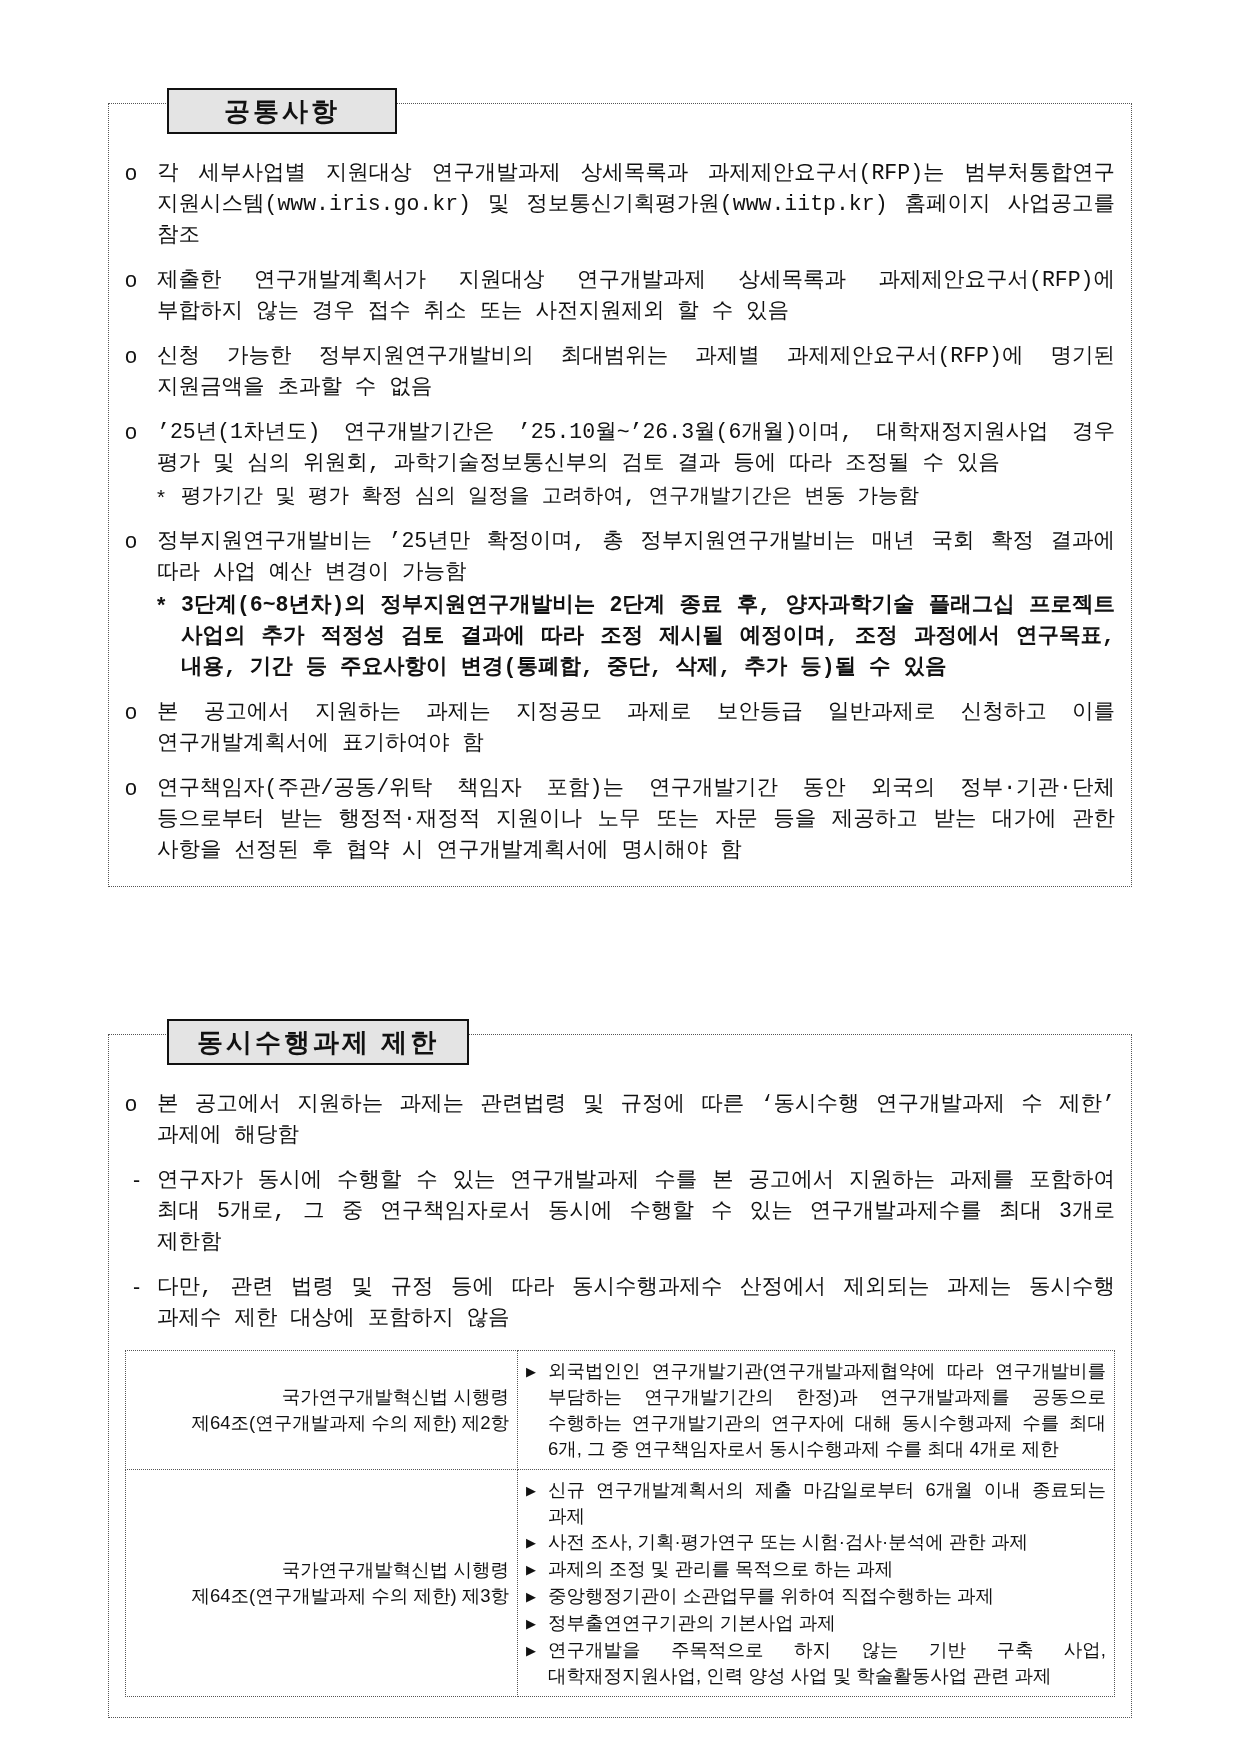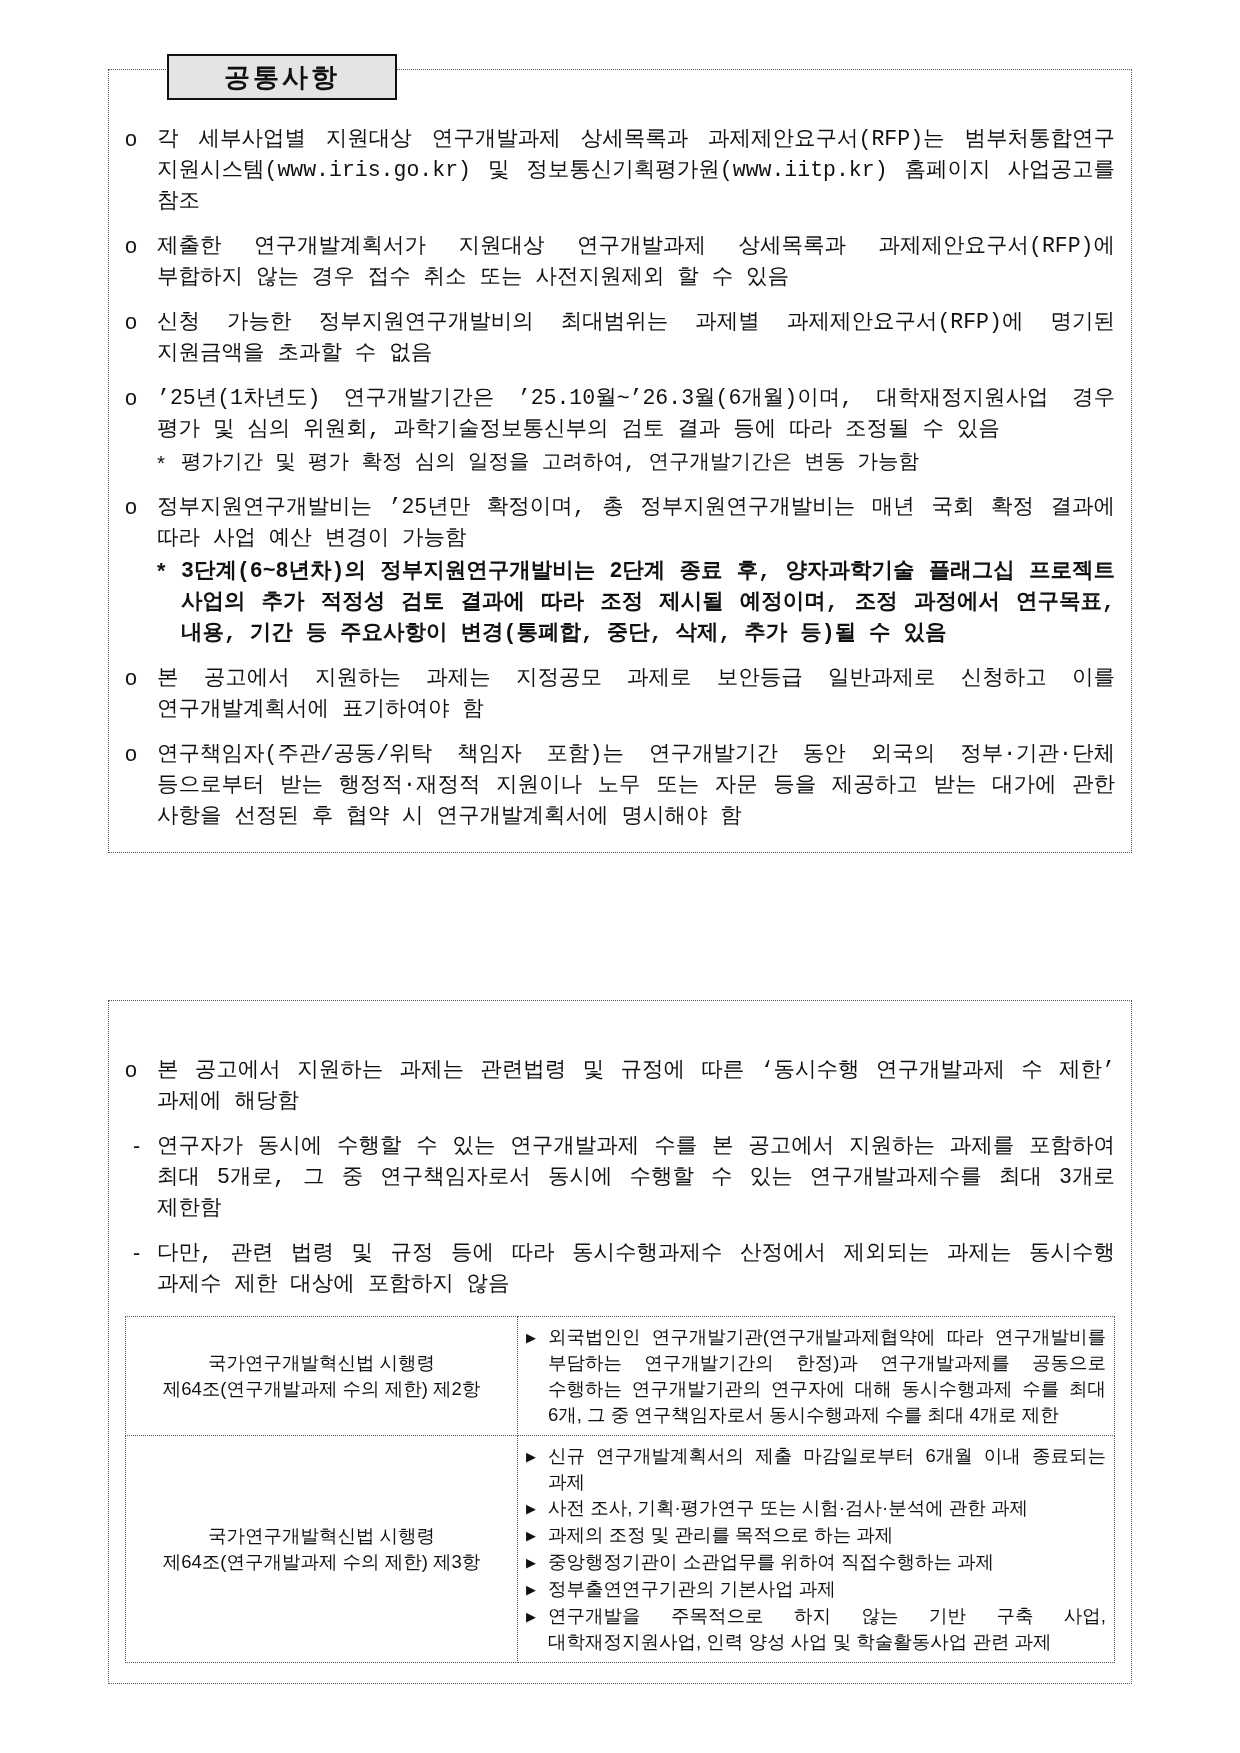--- a/index.html
+++ b/index.html
@@ -5,21 +5,21 @@
   html,body{margin:0;padding:0;background:#ffffff;}
   .page{
     width:1240px;height:1753px;background:#ffffff;position:relative;
     font-family:"Liberation Sans","DejaVu Sans",sans-serif;color:#111;
     overflow:hidden;box-sizing:border-box;
   }
   .box{
     position:relative;margin:0 108px;border:1px dotted #555;
     padding:32px 16px 20px 16px;box-sizing:border-box;background:#fff;
   }
-  .box-1{margin-top:69px;min-height:722px;}
+  .box-1{margin-top:103px;min-height:722px;}
   .box-2{margin-top:147px;min-height:680px;}
   .box-header{
     position:absolute;top:-16px;left:58px;min-width:230px;height:46px;
     background:#e4e4e4;border:2px solid #111;box-sizing:border-box;
     display:flex;align-items:center;justify-content:center;
     font-size:26px;font-weight:bold;letter-spacing:3px;padding:0 28px;
   }
   .para{
     display:flex;font-size:21.5px;line-height:31px;text-align:justify;
     margin-top:14px;word-break:keep-all;
@@ -31,21 +31,21 @@
   .sub .marker{flex:0 0 24px;}
   .sub-plain{font-size:20.5px;}
   .sub-bold{font-weight:bold;}
   .dash{padding-left:8px;}
   .dash .marker{flex:0 0 24px;}
   .law-table{
     width:100%;border-collapse:collapse;margin-top:16px;
     font-size:18.5px;line-height:26px;table-layout:fixed;
   }
   .law-table td{border:1px dotted #555;vertical-align:middle;padding:7px 8px;box-sizing:border-box;}
-  .cell-law{width:392px;padding-left:12px;word-break:keep-all;text-align:center;}
+  .cell-law{width:392px;padding-left:12px;word-break:keep-all;text-align:right;}
   .cell-items{word-break:keep-all;}
   .t-item{display:flex;text-align:justify;}
   .t-bullet{flex:0 0 22px;font-size:13px;line-height:26px;padding-top:1px;}
   .t-text{flex:1;}
 </style>
 </head>
 <body>
 
 <div class="page">
 
@@ -92,20 +92,23 @@
       <div class="ptext">본 공고에서 지원하는 과제는 지정공모 과제로 보안등급 일반과제로 신청하고 이를 연구개발계획서에 표기하여야 함</div>
     </div>
 
     <div class="para">
       <span class="marker">o</span>
       <div class="ptext">연구책임자(주관/공동/위탁 책임자 포함)는 연구개발기간 동안 외국의 정부·기관·단체 등으로부터 받는 행정적·재정적 지원이나 노무 또는 자문 등을 제공하고 받는 대가에 관한 사항을 선정된 후 협약 시 연구개발계획서에 명시해야 함</div>
     </div>
   </section>
 
   <section class="box box-2">
+    <div class="box-header">
+      <span>동시수행과제 제한</span>
+    </div>
 
     <div class="para first">
       <span class="marker">o</span>
       <div class="ptext">본 공고에서 지원하는 과제는 관련법령 및 규정에 따른 ‘동시수행 연구개발과제 수 제한’ 과제에 해당함</div>
     </div>
 
     <div class="para dash">
       <span class="marker">-</span>
       <div class="ptext">연구자가 동시에 수행할 수 있는 연구개발과제 수를 본 공고에서 지원하는 과제를 포함하여 최대 5개로, 그 중 연구책임자로서 동시에 수행할 수 있는 연구개발과제수를 최대 3개로 제한함</div>
     </div>

